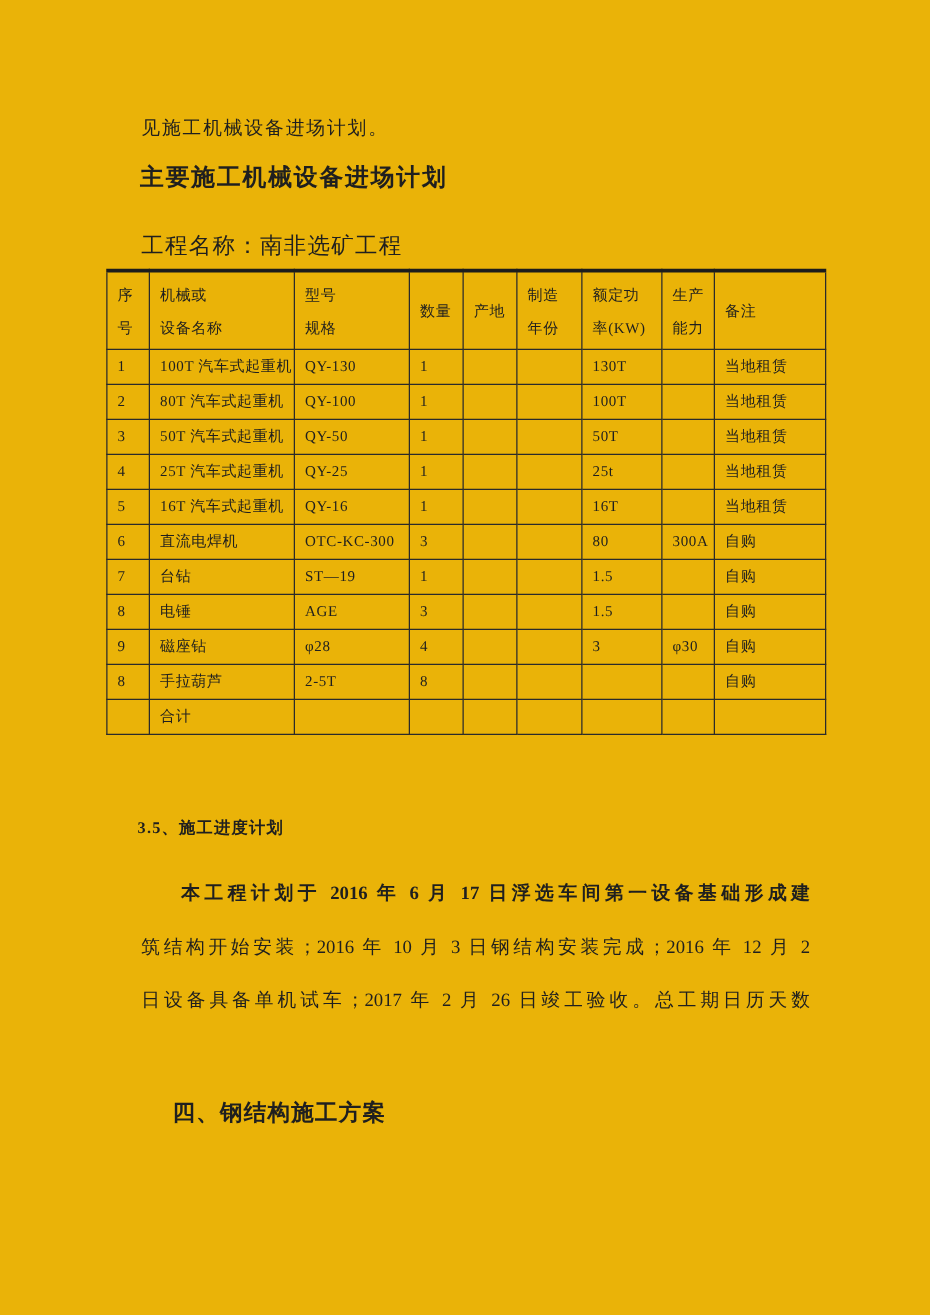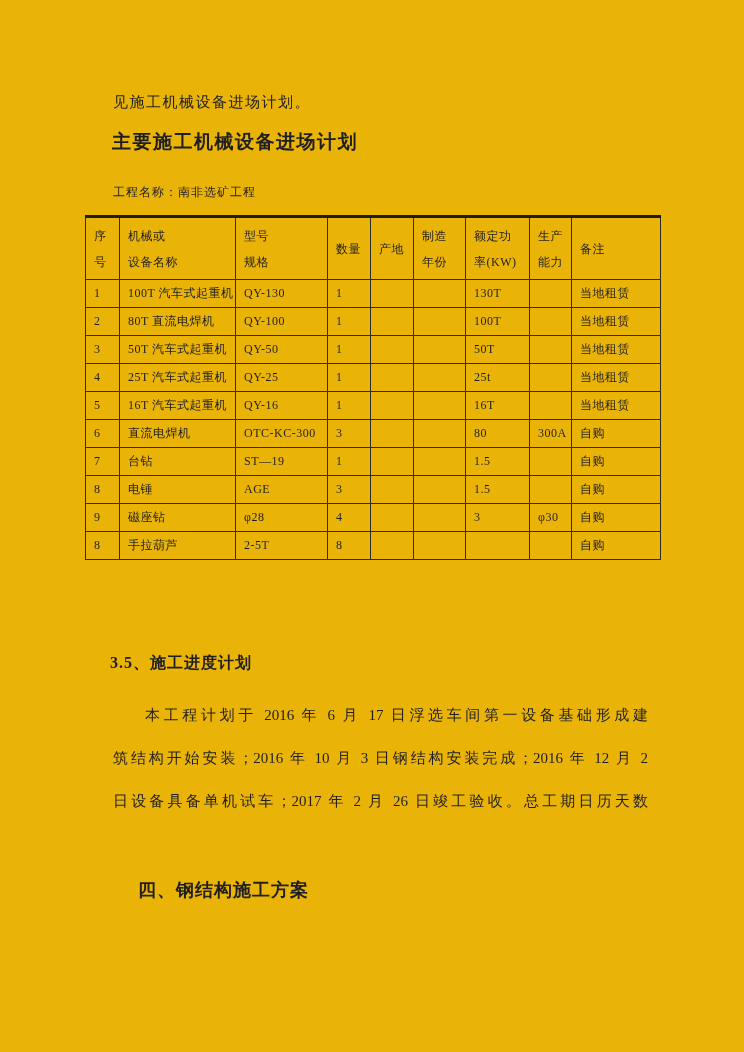--- a/index.html
+++ b/index.html
@@ -29,21 +29,21 @@
     margin: 0;
     font-size: 19px;
     font-weight: bold;
     letter-spacing: 1.5px;
     white-space: nowrap;
   }
 
   .project-label {
     position: absolute;
     left: 113px; top: 184px;
-    font-size: 12px;
+    font-size: 18px;
     letter-spacing: 1px;
     white-space: nowrap;
   }
 
   table.equip-table {
     position: absolute;
     left: 85px; top: 215px;
     width: 575px;
     border-collapse: collapse;
     table-layout: fixed;
@@ -64,42 +64,42 @@
   table.equip-table thead th { height: 61px; line-height: 26px; }
   table.equip-table tbody td { height: 27px; }
 
   .sec-heading {
     position: absolute;
     margin: 0;
     font-weight: bold;
     white-space: nowrap;
     letter-spacing: 1px;
   }
-  .sec-heading.progress { left: 110px; top: 653px; font-size: 16px; }
+  .sec-heading.progress { left: 110px; top: 653px; font-size: 13px; }
   .sec-heading.steel   { left: 110px; top: 878px; font-size: 18px; margin-left: 28px; }
 
   .progress-paragraph {
     position: absolute;
     left: 113px; top: 694px;
     width: 535px;
     font-size: 15px;
   }
   .para-line {
     height: 43px;
     line-height: 43px;
     white-space: nowrap;
   }
   .para-line.fill {
     white-space: normal;
     text-align: justify;
     text-align-last: justify;
     height: 43px;
     overflow: hidden;
   }
-  .para-line.indent { text-indent: 32px; }
+  .para-line.indent { text-indent: 32px; font-weight: bold; }
 </style>
 </head>
 <body>
 
 <div class="page">
 
   <div class="intro-line">见施工机械设备进场计划。</div>
 
   <h1 class="main-heading">主要施工机械设备进场计划</h1>
 
@@ -161,21 +161,21 @@
           <td>QY-130</td>
           <td>1</td>
           <td></td>
           <td></td>
           <td>130T</td>
           <td></td>
           <td>当地租赁</td>
         </tr>
         <tr>
           <td>2</td>
-          <td>80T 直流电焊机</td>
+          <td>80T 汽车式起重机</td>
           <td>QY-100</td>
           <td>1</td>
           <td></td>
           <td></td>
           <td>100T</td>
           <td></td>
           <td>当地租赁</td>
         </tr>
         <tr>
           <td>3</td>
@@ -257,20 +257,31 @@
         <tr>
           <td>8</td>
           <td>手拉葫芦</td>
           <td>2-5T</td>
           <td>8</td>
           <td></td>
           <td></td>
           <td></td>
           <td></td>
           <td>自购</td>
+        </tr>
+        <tr>
+          <td></td>
+          <td>合计</td>
+          <td></td>
+          <td></td>
+          <td></td>
+          <td></td>
+          <td></td>
+          <td></td>
+          <td></td>
         </tr>
       </tbody>
   </table>
 
   <h2 class="sec-heading progress">3.5、施工进度计划</h2>
 
   <div class="progress-paragraph">
     <div class="para-line indent fill">本工程计划于 2016 年 6 月 17 日浮选车间第一设备基础形成建</div>
     <div class="para-line fill">筑结构开始安装；2016 年 10 月 3 日钢结构安装完成；2016 年 12 月 2</div>
     <div class="para-line fill">日设备具备单机试车；2017 年 2 月 26 日竣工验收。总工期日历天数</div>

